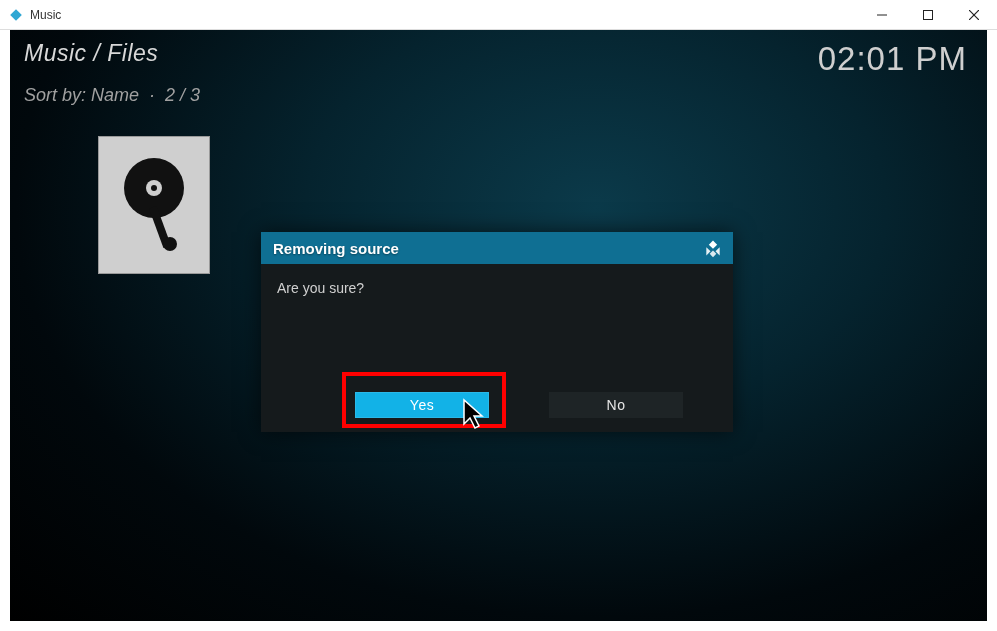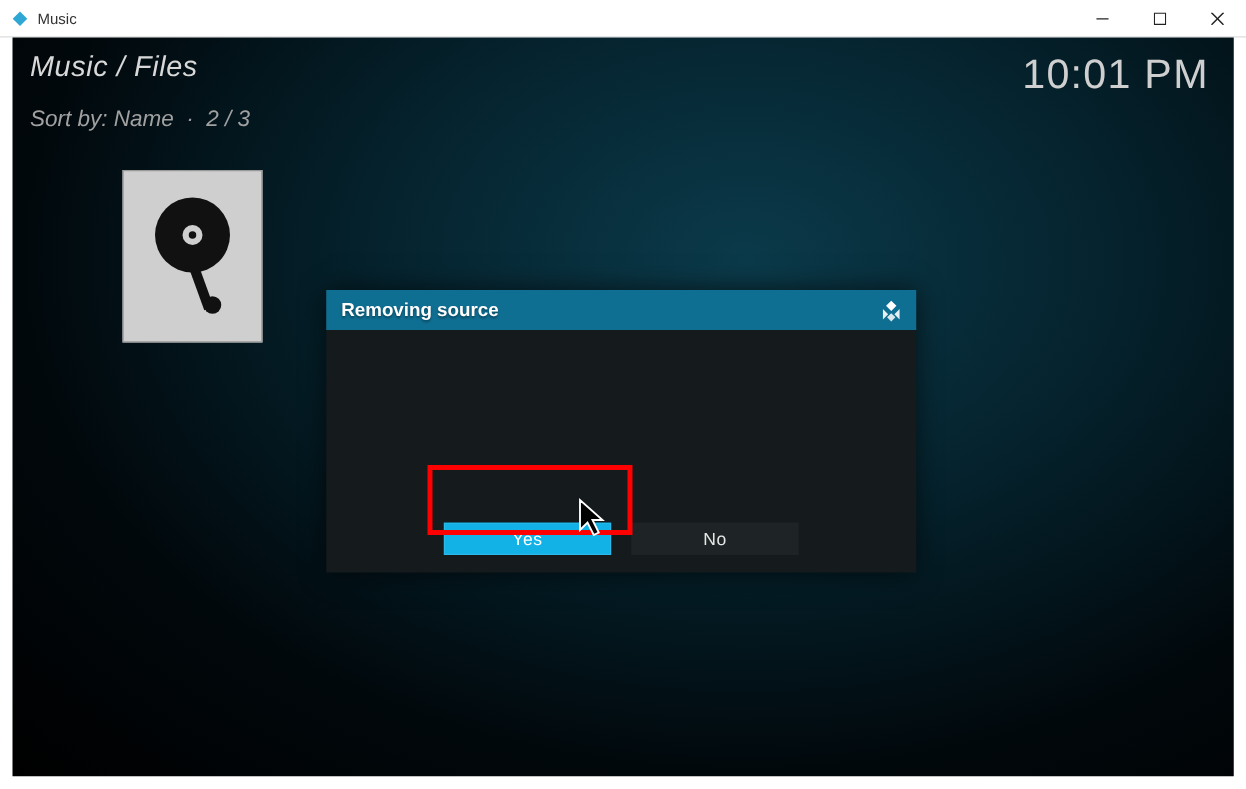--- a/index.html
+++ b/index.html
@@ -61,21 +61,21 @@
       position: absolute; top: 106px; left: 88px;
       width: 112px; height: 138px;
       background: #cfcfcf;
       border: 1px solid #999;
       display: flex; align-items: center; justify-content: center;
     }
 
     .dialog {
       position: absolute;
       left: 251px; top: 202px;
-      width: 472px; height: 226px;
+      width: 472px; height: 200px;
       background: #151a1c;
       box-shadow: 0 0 20px rgba(0,0,0,0.6);
     }
     .dialog-header {
       height: 32px;
       background: #0f6f93;
       display: flex; align-items: center;
       padding: 0 12px;
       position: relative;
     }
@@ -91,20 +91,21 @@
     .dialog-buttons {
       position: absolute; bottom: 14px; left: 0; right: 0;
       display: flex; justify-content: center; gap: 16px;
     }
     .dbtn {
       width: 134px; height: 26px;
       display: flex; align-items: center; justify-content: center;
       font-size: 14px; color: #e6e6e6;
       background: #1e2426;
       letter-spacing: 0.5px;
+      margin-left: 44px;
     }
     .dbtn.primary {
       background: #12b2e7;
       box-shadow: inset 0 0 0 1px rgba(255,255,255,0.1);
       color: #fff;
     }
     .highlight-box {
       position: absolute;
       border: 4px solid #ff0000;
       pointer-events: none;
@@ -149,21 +150,21 @@
 
   <div class="header">
     <div class="breadcrumb">Music / Files</div>
     <div class="sortline">
       <span>Sort by: Name</span>
       &nbsp;<span>·</span>&nbsp;
       <span>2 / 3</span>
     </div>
   </div>
 
-  <div class="clock">10:01 PM</div>
+  <div class="clock">02:01 PM</div>
 
   <div class="drive-tile">
     <svg width="80" height="110" viewBox="0 0 80 110">
       <circle cx="40" cy="38" r="30" fill="#111"></circle>
       <circle cx="40" cy="38" r="8" fill="#cfcfcf"></circle>
       <circle cx="40" cy="38" r="3" fill="#111"></circle>
       <rect x="42" y="56" width="8" height="42" fill="#111" transform="rotate(-20 46 77)"></rect>
       <circle cx="56" cy="94" r="7" fill="#111"></circle>
     </svg>
   </div>
@@ -173,20 +174,21 @@
       <span class="title">Removing source</span>
       <span class="kodi-icon">
         <svg width="20" height="20" viewBox="0 0 24 24">
           <polygon points="12,3 17,8 12,13 7,8" fill="#fff"></polygon>
           <polygon points="4,11 9,16 4,21" fill="#fff" opacity="0.9"></polygon>
           <polygon points="20,11 15,16 20,21" fill="#fff" opacity="0.9"></polygon>
           <polygon points="12,15 16,19 12,23 8,19" fill="#fff" opacity="0.85"></polygon>
         </svg>
       </span>
     </div>
+    <div class="dialog-body">Are you sure?</div>
     <div class="dialog-buttons">
       <div class="dbtn primary">Yes</div>
       <div class="dbtn">No</div>
     </div>
   </div>
 
   <div class="highlight-box" style="left:332px; top:342px; width:164px; height:56px;"></div>
 
   <div class="cursor" style="left:452px; top:368px;">
     <svg width="28" height="32" viewBox="0 0 28 32">

